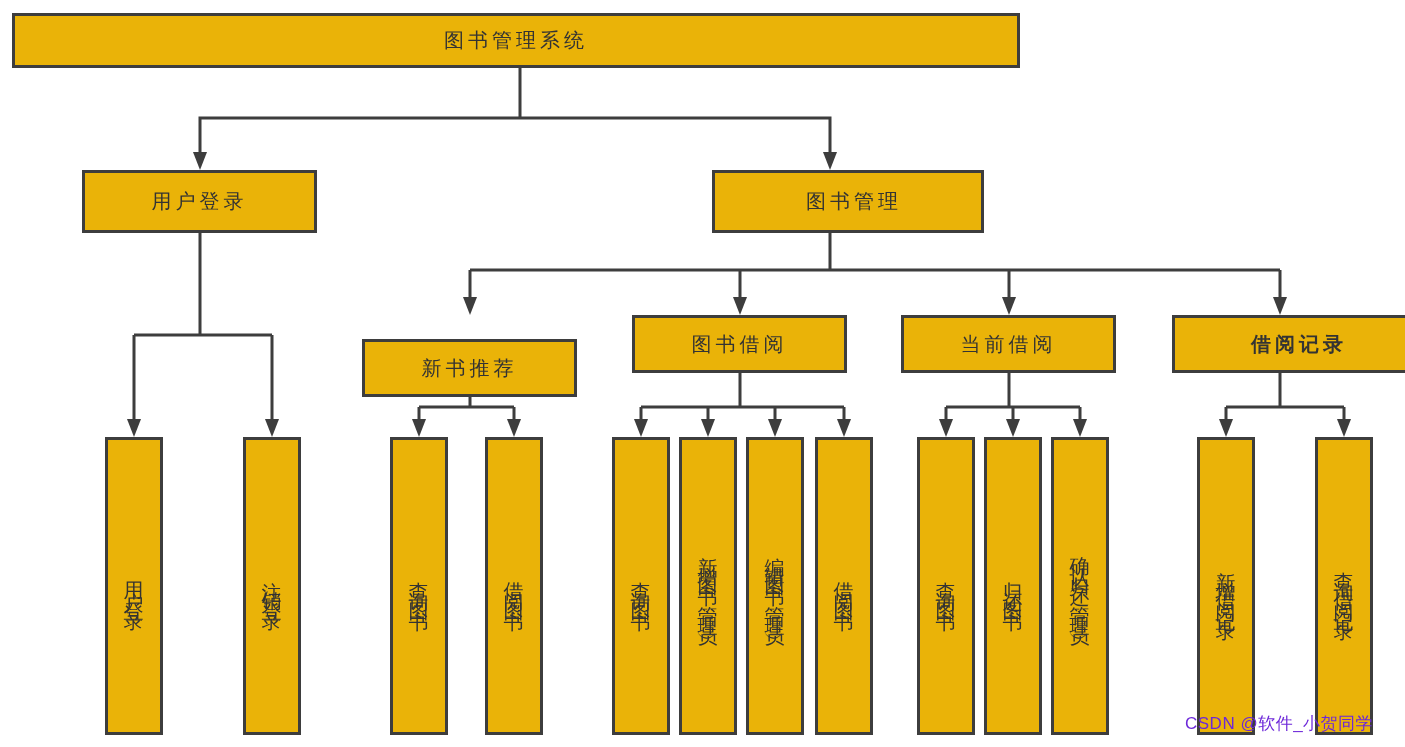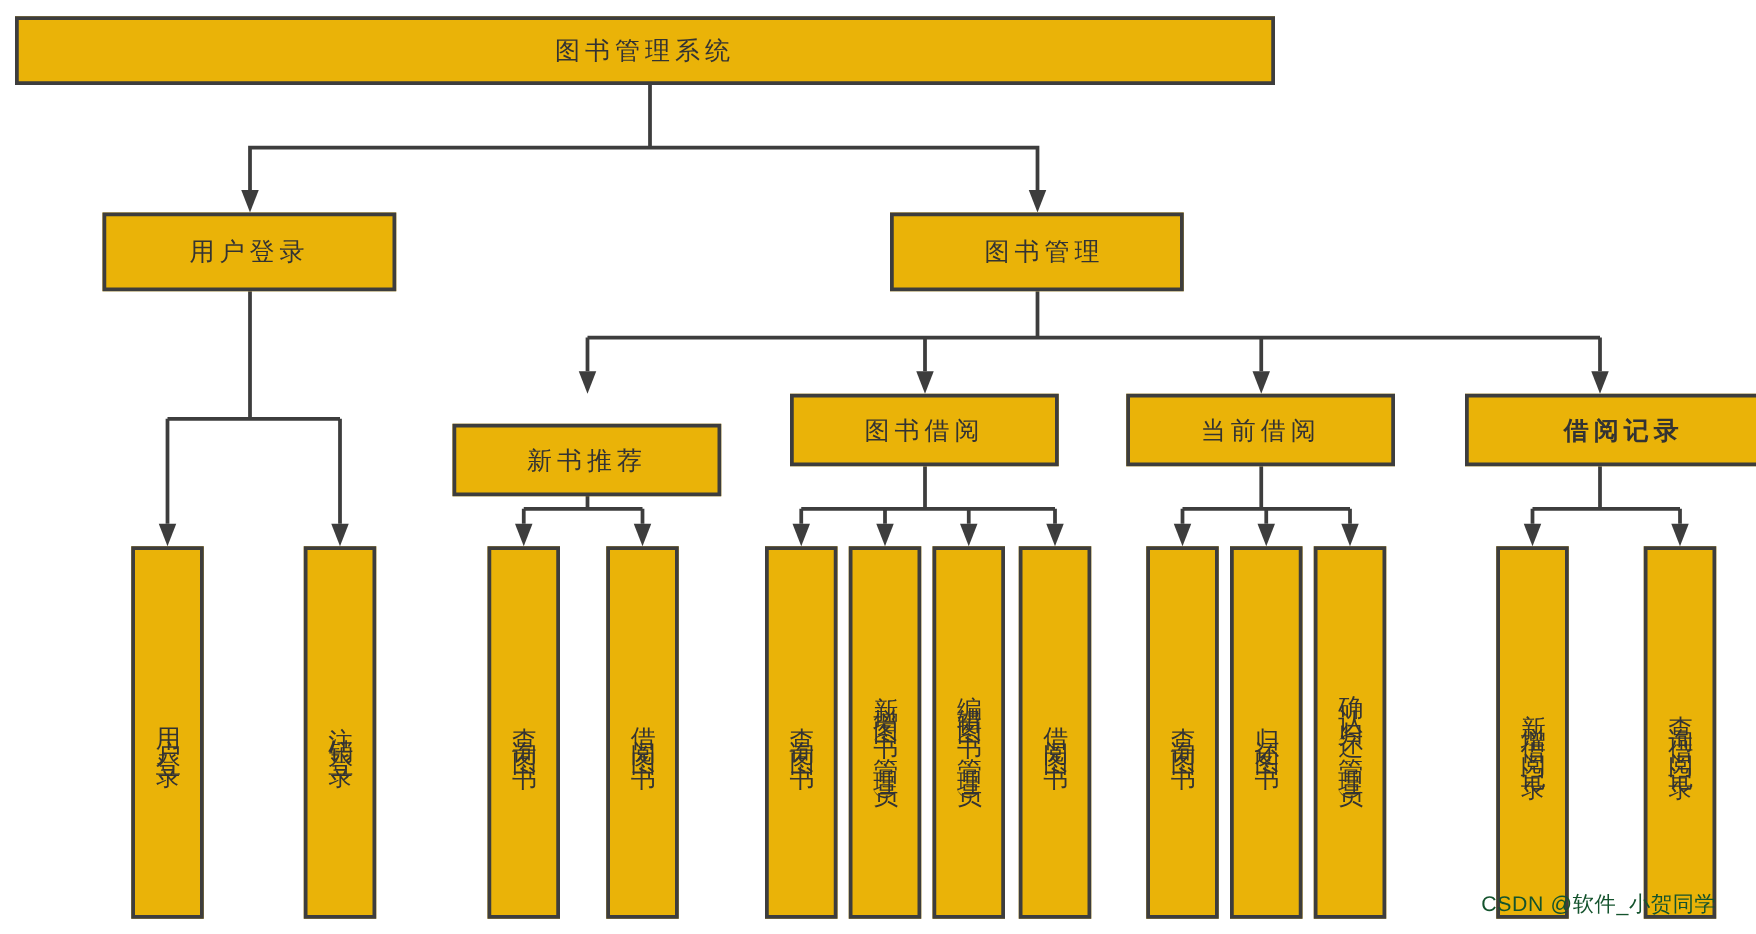--- a/index.html
+++ b/index.html
@@ -42,21 +42,21 @@
     letter-spacing: 10px;
     line-height: 1;
     color: #333333;
   }
   .watermark {
     position: absolute;
     left: 1185px;
     top: 712px;
     font-size: 17px;
     letter-spacing: 0.5px;
-    color: #14532d;
+    color: #6d28d9;
     z-index: 5;
     white-space: nowrap;
   }
 </style>
 </head>
 <body>
 
 <div class="canvas">
 
   <svg class="wires" viewBox="0 0 1405 747" xmlns="http://www.w3.org/2000/svg">
@@ -109,21 +109,21 @@
     </g>
   </svg>
 
   <div class="node hbox" style="left:12px; top:13px; width:1008px; height:55px;">
     <span>图书管理系统</span>
   </div>
 
   <div class="node hbox" style="left:82px; top:170px; width:235px; height:63px;">
     <span>用户登录</span>
   </div>
-  <div class="node hbox" style="left:712px; top:170px; width:235px; height:63px;padding-left:12px;">
+  <div class="node hbox" style="left:712px; top:170px; width:272px; height:63px;padding-left:12px;">
     <span>图书管理</span>
   </div>
 
   <div class="node hbox" style="left:362px; top:315px; width:215px; height:58px;margin-top:24px;">
     <span>新书推荐</span>
   </div>
   <div class="node hbox" style="left:632px; top:315px; width:215px; height:58px;">
     <span>图书借阅</span>
   </div>
   <div class="node hbox" style="left:901px; top:315px; width:215px; height:58px;">

